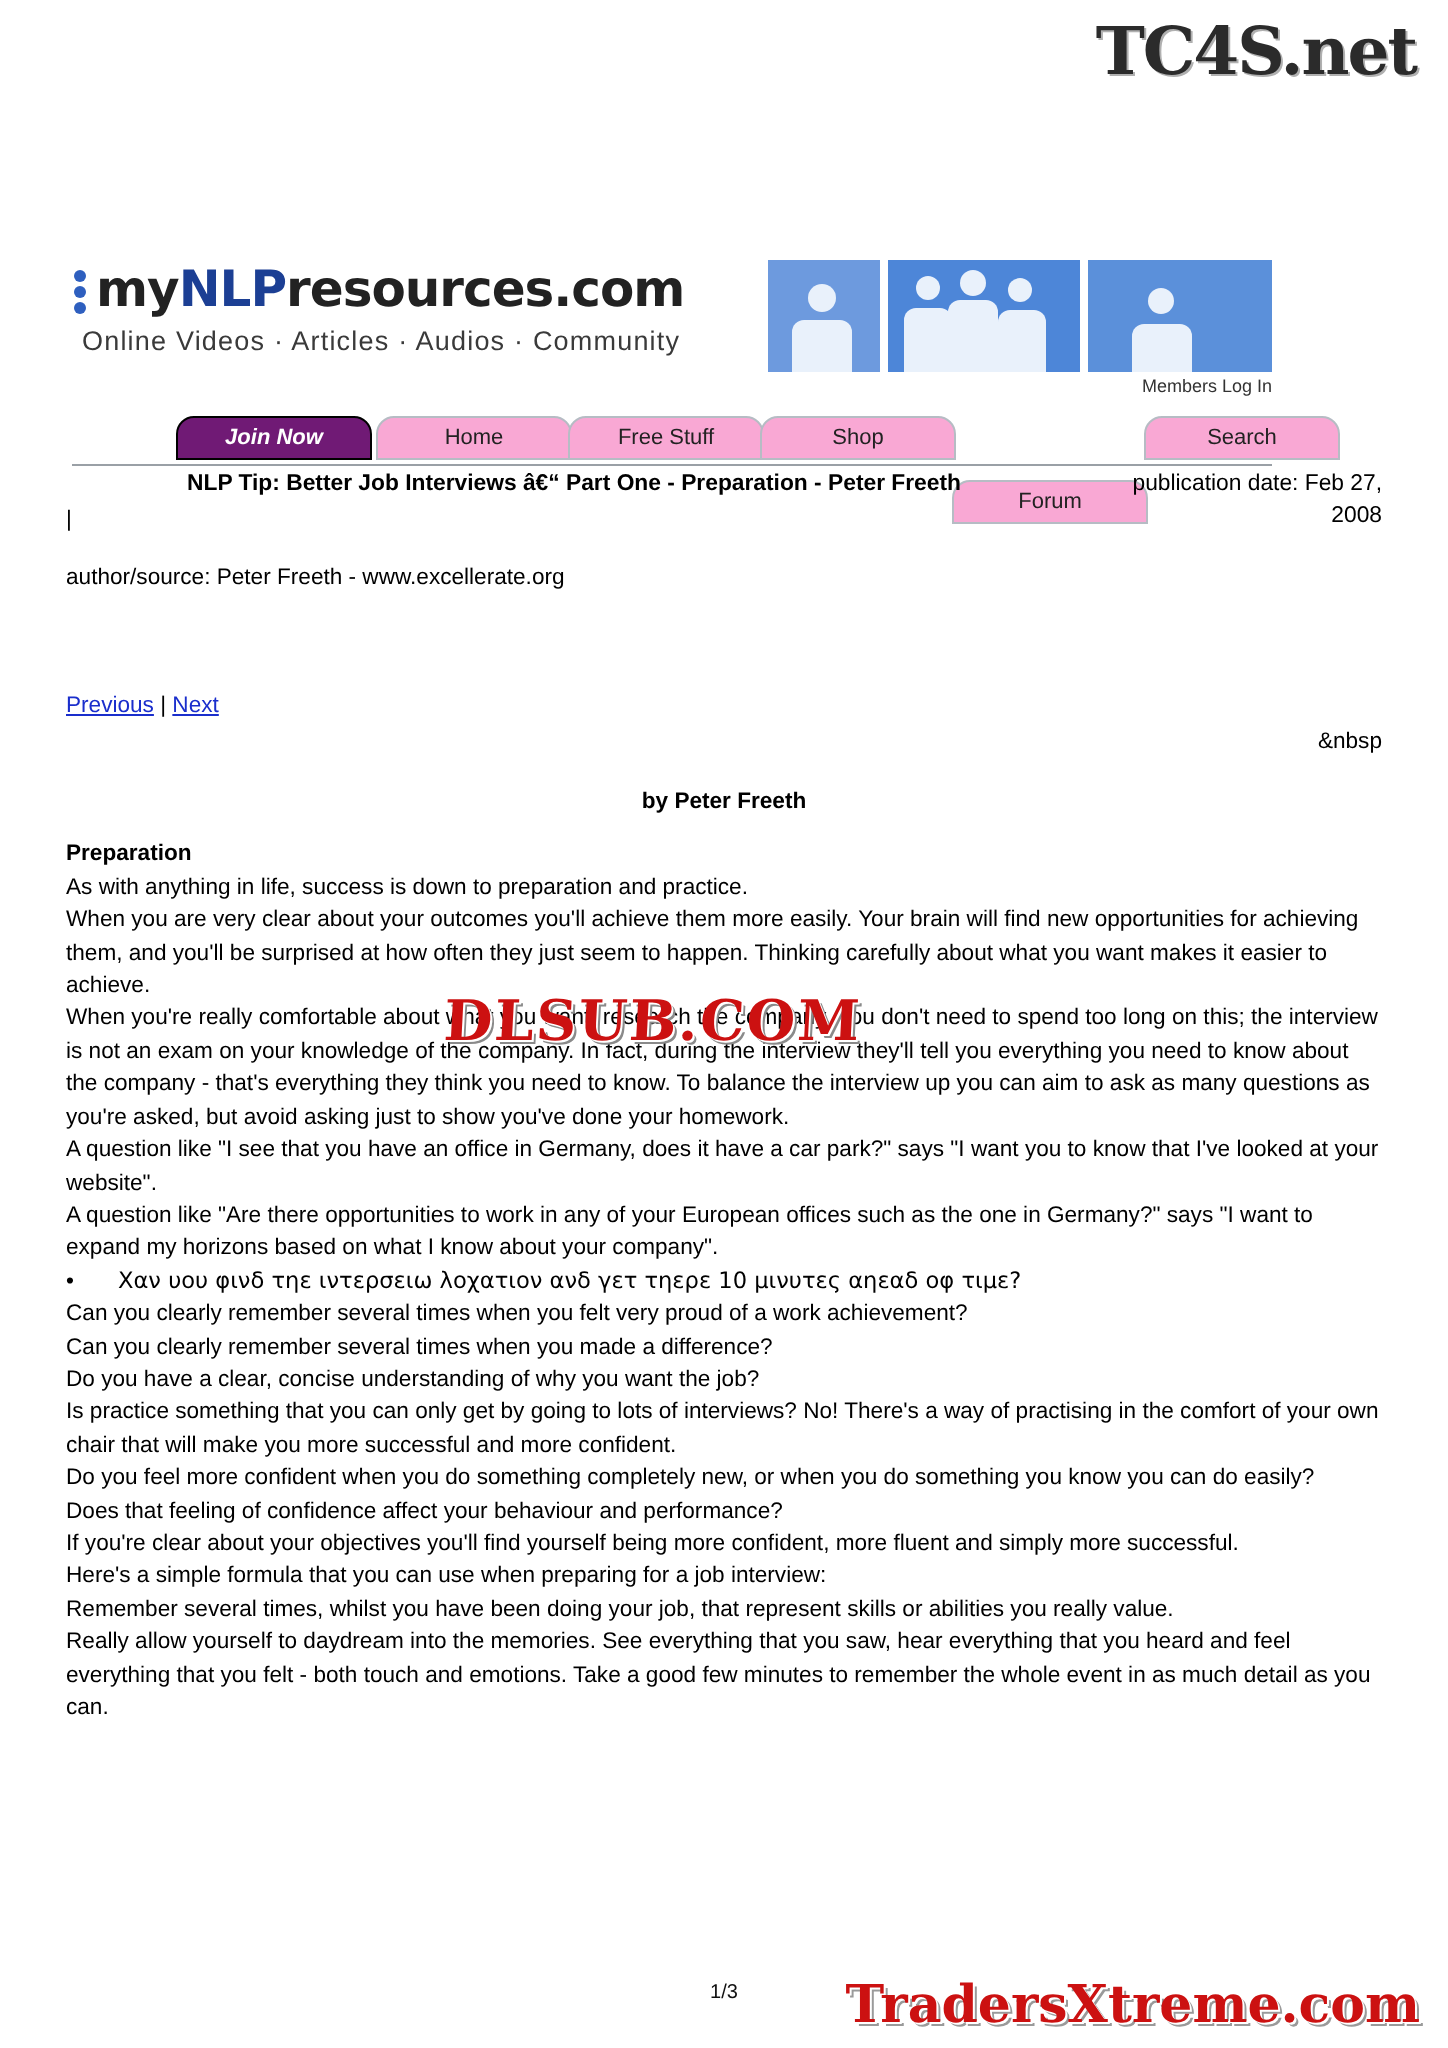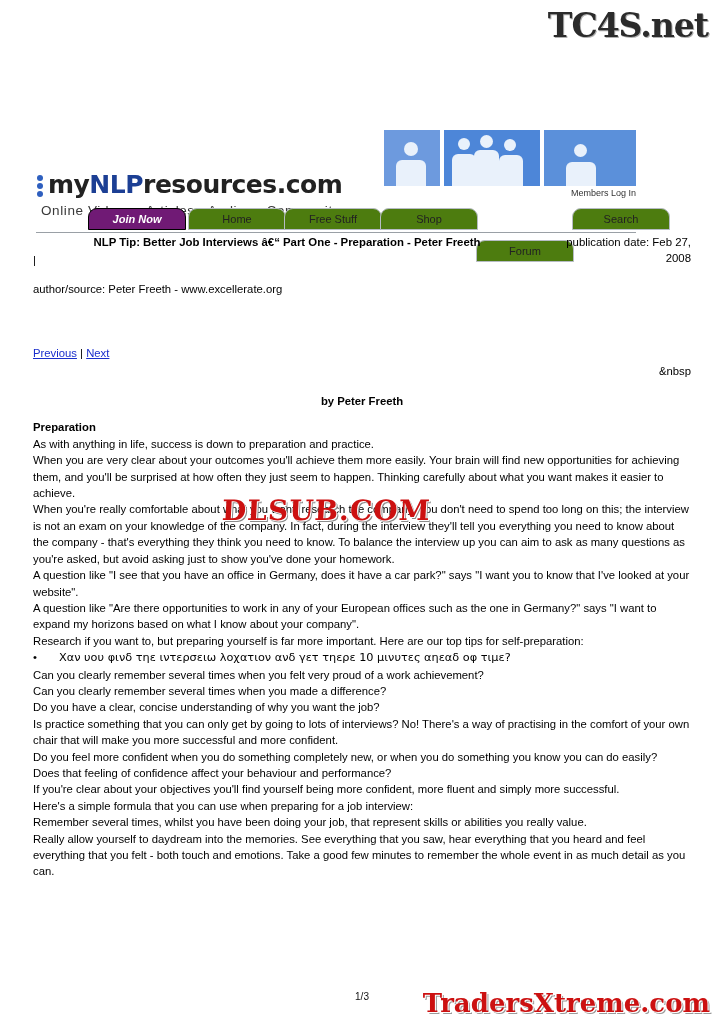--- a/index.html
+++ b/index.html
@@ -47,21 +47,20 @@
     top: 0;
     width: 340px;
   }
   .logo-line1 {
     font-family: "DejaVu Sans", sans-serif;
     font-size: 25px;
     font-weight: bold;
     color: #222;
     letter-spacing: -0.5px;
     white-space: nowrap;
-    margin-top: 40px;
   }
   .logo-line1 .hl {
     color: #1c3f94;
   }
   .logo-dots {
     display: inline-block;
     width: 12px;
     height: 22px;
     position: relative;
     vertical-align: -3px;
@@ -134,21 +133,21 @@
     border-bottom: 1px solid #9aa0a6;
   }
   .nav-tab {
     position: absolute;
     top: 0;
     height: 20px;
     line-height: 20px;
     text-align: center;
     font-size: 11px;
     color: #222;
-    background: #4d7c0f;
+    background: #f9a8d4;
     border: 1px solid #b6bcc4;
     border-radius: 9px 9px 0 0;
     font-family: "Liberation Sans", sans-serif;
   }
   .nav-tab.join {
     background: #701a75;
     color: #ffffff;
     font-weight: bold;
     font-style: italic;
     border-color: #000;
@@ -316,21 +315,20 @@
 
     <div class="byline">by Peter Freeth</div>
 
     <div class="section-head">Preparation</div>
 
     <p class="body">As with anything in life, success is down to preparation and practice.</p>
     <p class="body">When you are very clear about your outcomes you'll achieve them more easily. Your brain will find new opportunities for achieving them, and you'll be surprised at how often they just seem to happen. Thinking carefully about what you want makes it easier to achieve.</p>
     <p class="body">When you're really comfortable about what you want, research the company. You don't need to spend too long on this; the interview is not an exam on your knowledge of the company. In fact, during the interview they'll tell you everything you need to know about the company - that's everything they think you need to know. To balance the interview up you can aim to ask as many questions as you're asked, but avoid asking just to show you've done your homework.</p>
     <p class="body">A question like "I see that you have an office in Germany, does it have a car park?" says "I want you to know that I've looked at your website".</p>
     <p class="body">A question like "Are there opportunities to work in any of your European offices such as the one in Germany?" says "I want to expand my horizons based on what I know about your company".</p>
-    <p class="body">Research if you want to, but preparing yourself is far more important. Here are our top tips for self-preparation:</p>
 
     <p class="body bullet"><span class="dot">•</span><span class="greek">Χαν υου φινδ τηε ιντερσειω λοχατιον ανδ γετ τηερε 10 μινυτες αηεαδ οφ τιμε?</span></p>
 
     <p class="body">Can you clearly remember several times when you felt very proud of a work achievement?</p>
     <p class="body">Can you clearly remember several times when you made a difference?</p>
     <p class="body">Do you have a clear, concise understanding of why you want the job?</p>
     <p class="body">Is practice something that you can only get by going to lots of interviews? No! There's a way of practising in the comfort of your own chair that will make you more successful and more confident.</p>
     <p class="body">Do you feel more confident when you do something completely new, or when you do something you know you can do easily?</p>
     <p class="body">Does that feeling of confidence affect your behaviour and performance?</p>
     <p class="body">If you're clear about your objectives you'll find yourself being more confident, more fluent and simply more successful.</p>

